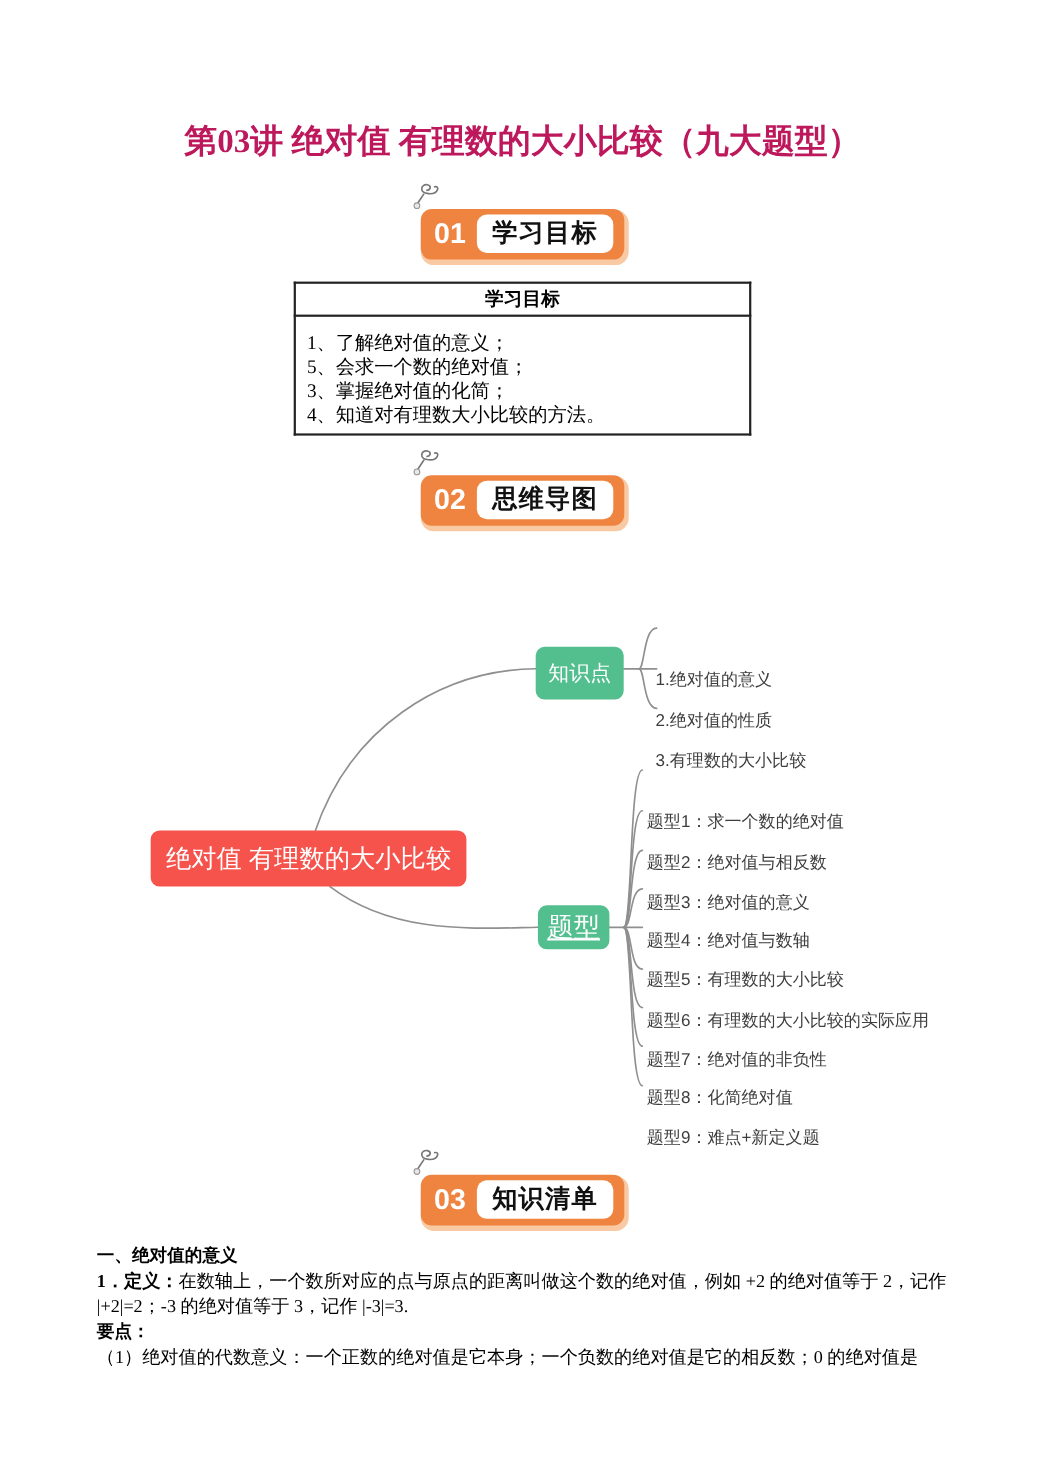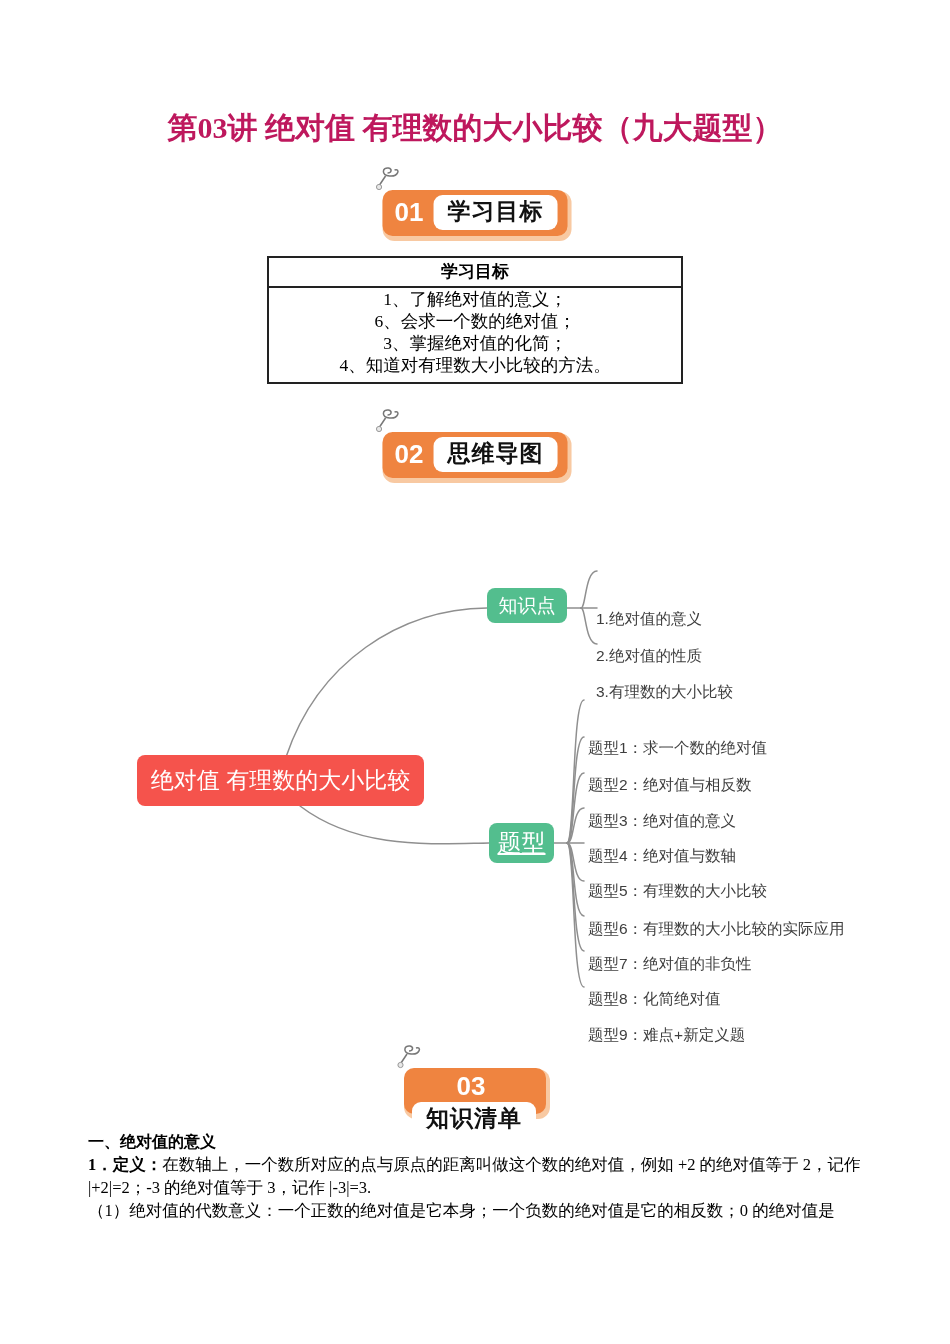--- a/index.html
+++ b/index.html
@@ -11,36 +11,36 @@
     font-family:"Liberation Serif",serif;font-weight:bold;font-size:30px;color:#be185d;}
 
   
   .badge{position:absolute;left:50%;transform:translateX(-50%);height:38px;
     background:#EF8440;border-radius:10px;display:flex;align-items:center;
     padding:3px 10px 5px 8px;box-shadow:2px 3px 0 2px #F8C9A2;}
   .badge .num{color:#fff;font-weight:bold;font-size:26px;padding:0 10px 0 4px;}
   .badge .label{background:#fff;border-radius:9px;padding:1px 14px 3px;
     font-size:23px;font-weight:bold;color:#111;letter-spacing:1px;white-space:nowrap;}
   .badge .pin{position:absolute;top:-26px;left:-12px;}
-  #badge1{top:190px;} #badge2{top:432px;text-align:right;} #badge3{top:1068px;flex-direction:column;}
+  #badge1{top:190px;} #badge2{top:432px;text-align:right;} #badge3{top:1068px;}
 
   
   .goals-table{position:absolute;top:256px;left:50%;transform:translateX(-50%);
     width:416px;border-collapse:collapse;font-family:"Liberation Serif",serif;}
   .goals-table th{border:2px solid #222;border-bottom:2px solid #222;
     font-size:17px;padding:2px 0 3px;font-weight:bold;}
-  .goals-table td{border:2px solid #222;border-top:none;padding:0 10px 6px;font-size:17.5px;text-align:center;}
+  .goals-table td{border:2px solid #222;border-top:none;padding:12px 10px 6px;font-size:17.5px;}
   .goals-table td div{line-height:22px;white-space:nowrap;}
 
   
   .mindmap-svg{position:absolute;left:0;top:0;width:950px;height:1344px;z-index:0;pointer-events:none;}
   .mm-node{position:absolute;display:flex;align-items:center;justify-content:center;
     color:#fff;border-radius:8px;z-index:1;white-space:nowrap;}
   .center-node{left:137px;top:755px;width:287px;height:51px;background:#F5534C;font-size:23px;}
-  .k-node{left:487px;top:588px;width:80px;height:35px;background:#53BE8E;font-size:19px;}
+  .k-node{left:487px;top:588px;width:80px;height:48px;background:#53BE8E;font-size:19px;}
   .t-node{left:489px;top:823px;width:65px;height:40px;background:#53BE8E;font-size:24px;text-decoration:underline;}
   .branch-item{position:absolute;font-size:15.5px;color:#3e3e3e;line-height:20px;
     white-space:nowrap;z-index:1;margin-top:48px;}
   .k-item{left:596px;} .t-item{left:588px;}
   .k0{top:561px;} .k1{top:598px;} .k2{top:634px;}
   .ti0{top:690px;} .ti1{top:727px;} .ti2{top:763px;} .ti3{top:798px;} .ti4{top:833px;}
   .ti5{top:871px;} .ti6{top:906px;} .ti7{top:941px;} .ti8{top:977px;}
 
   
   .knowledge{position:absolute;left:88px;top:1130px;width:782px;color:#000;
@@ -68,21 +68,21 @@
   <table class="goals-table">
     <thead>
       <tr>
           <th>学习目标</th>
         </tr>
     </thead>
     <tbody>
       <tr>
           <td>
         <div>1、了解绝对值的意义；</div>
-        <div>6、会求一个数的绝对值；</div>
+        <div>5、会求一个数的绝对值；</div>
         <div>3、掌握绝对值的化简；</div>
         <div>4、知道对有理数大小比较的方法。</div>
       </td>
         </tr>
     </tbody>
   </table>
 
   <div class="badge" id="badge2">
     <svg class="pin" width="34" height="34" viewBox="0 0 34 34">
       <path d="M24 6 C30 4 28 13 19 12 C10 11 12 3 18 4 C22 5 21 9 17 9" fill="none" stroke="#777" stroke-width="1.5"></path>
@@ -138,16 +138,17 @@
       <path d="M15 12 C13 15 11 18 9 21" fill="none" stroke="#777" stroke-width="1.5"></path>
       <circle cx="8.5" cy="23" r="2.6" fill="#e8e8e8" stroke="#999" stroke-width="1"></circle>
     </svg>
     <span class="num">03</span>
     <span class="label">知识清单</span>
   </div>
 
   <div class="knowledge">
     <div class="kh">一、绝对值的意义</div>
     <div class="def"><b>1．定义：</b><span>在数轴上，一个数所对应的点与原点的距离叫做这个数的绝对值，例如 +2 的绝对值等于 2，记作 |+2|=2；-3 的绝对值等于 3，记作 |-3|=3.</span></div>
+    <div class="kh">要点：</div>
     <div>（1）绝对值的代数意义：一个正数的绝对值是它本身；一个负数的绝对值是它的相反数；0 的绝对值是</div>
   </div>
 
 </div>
 
 </body></html>

